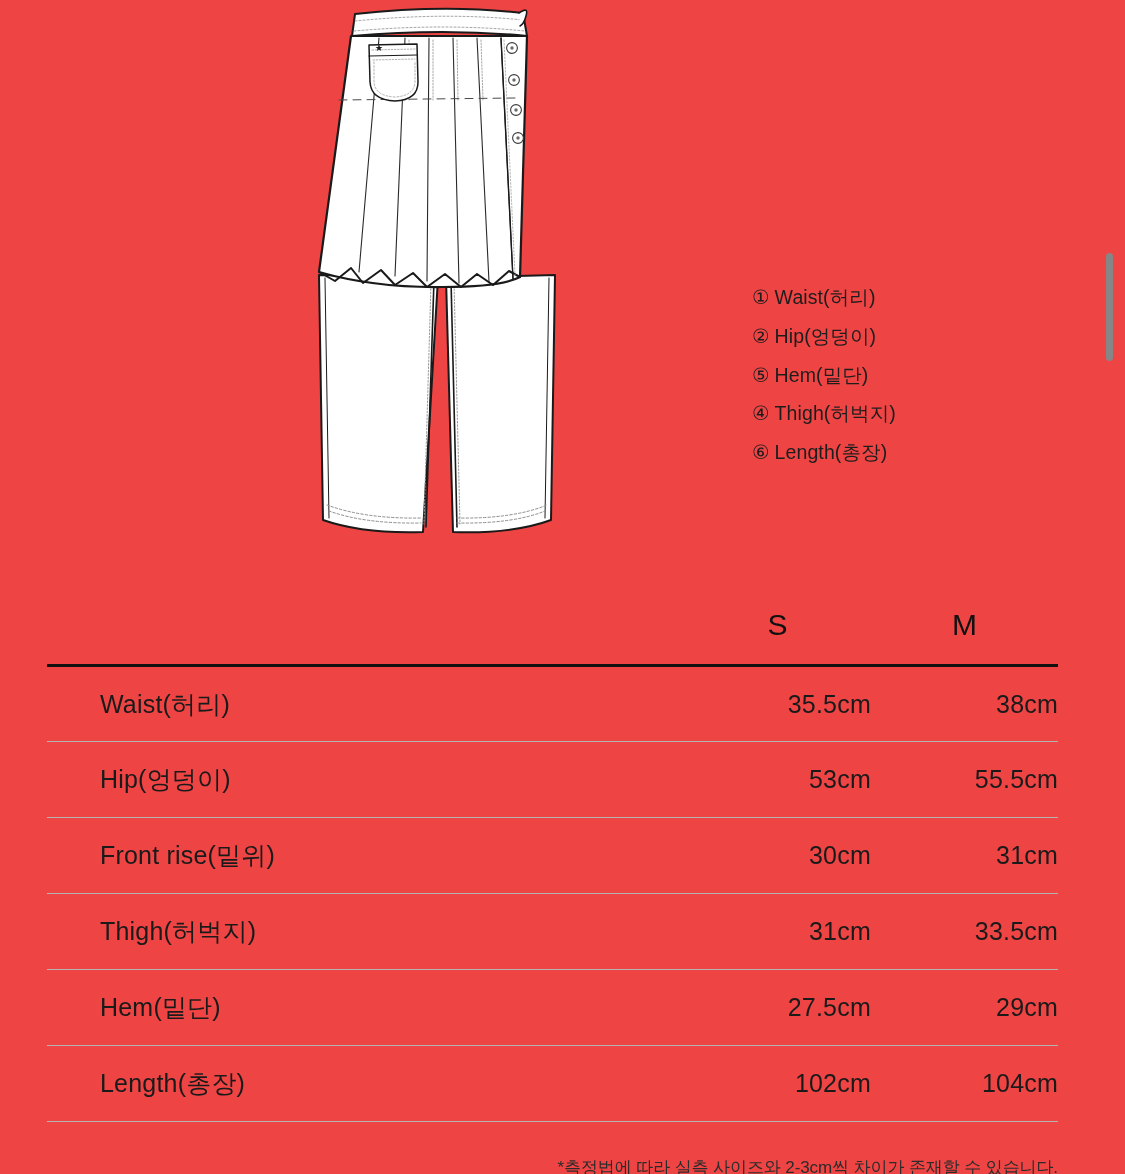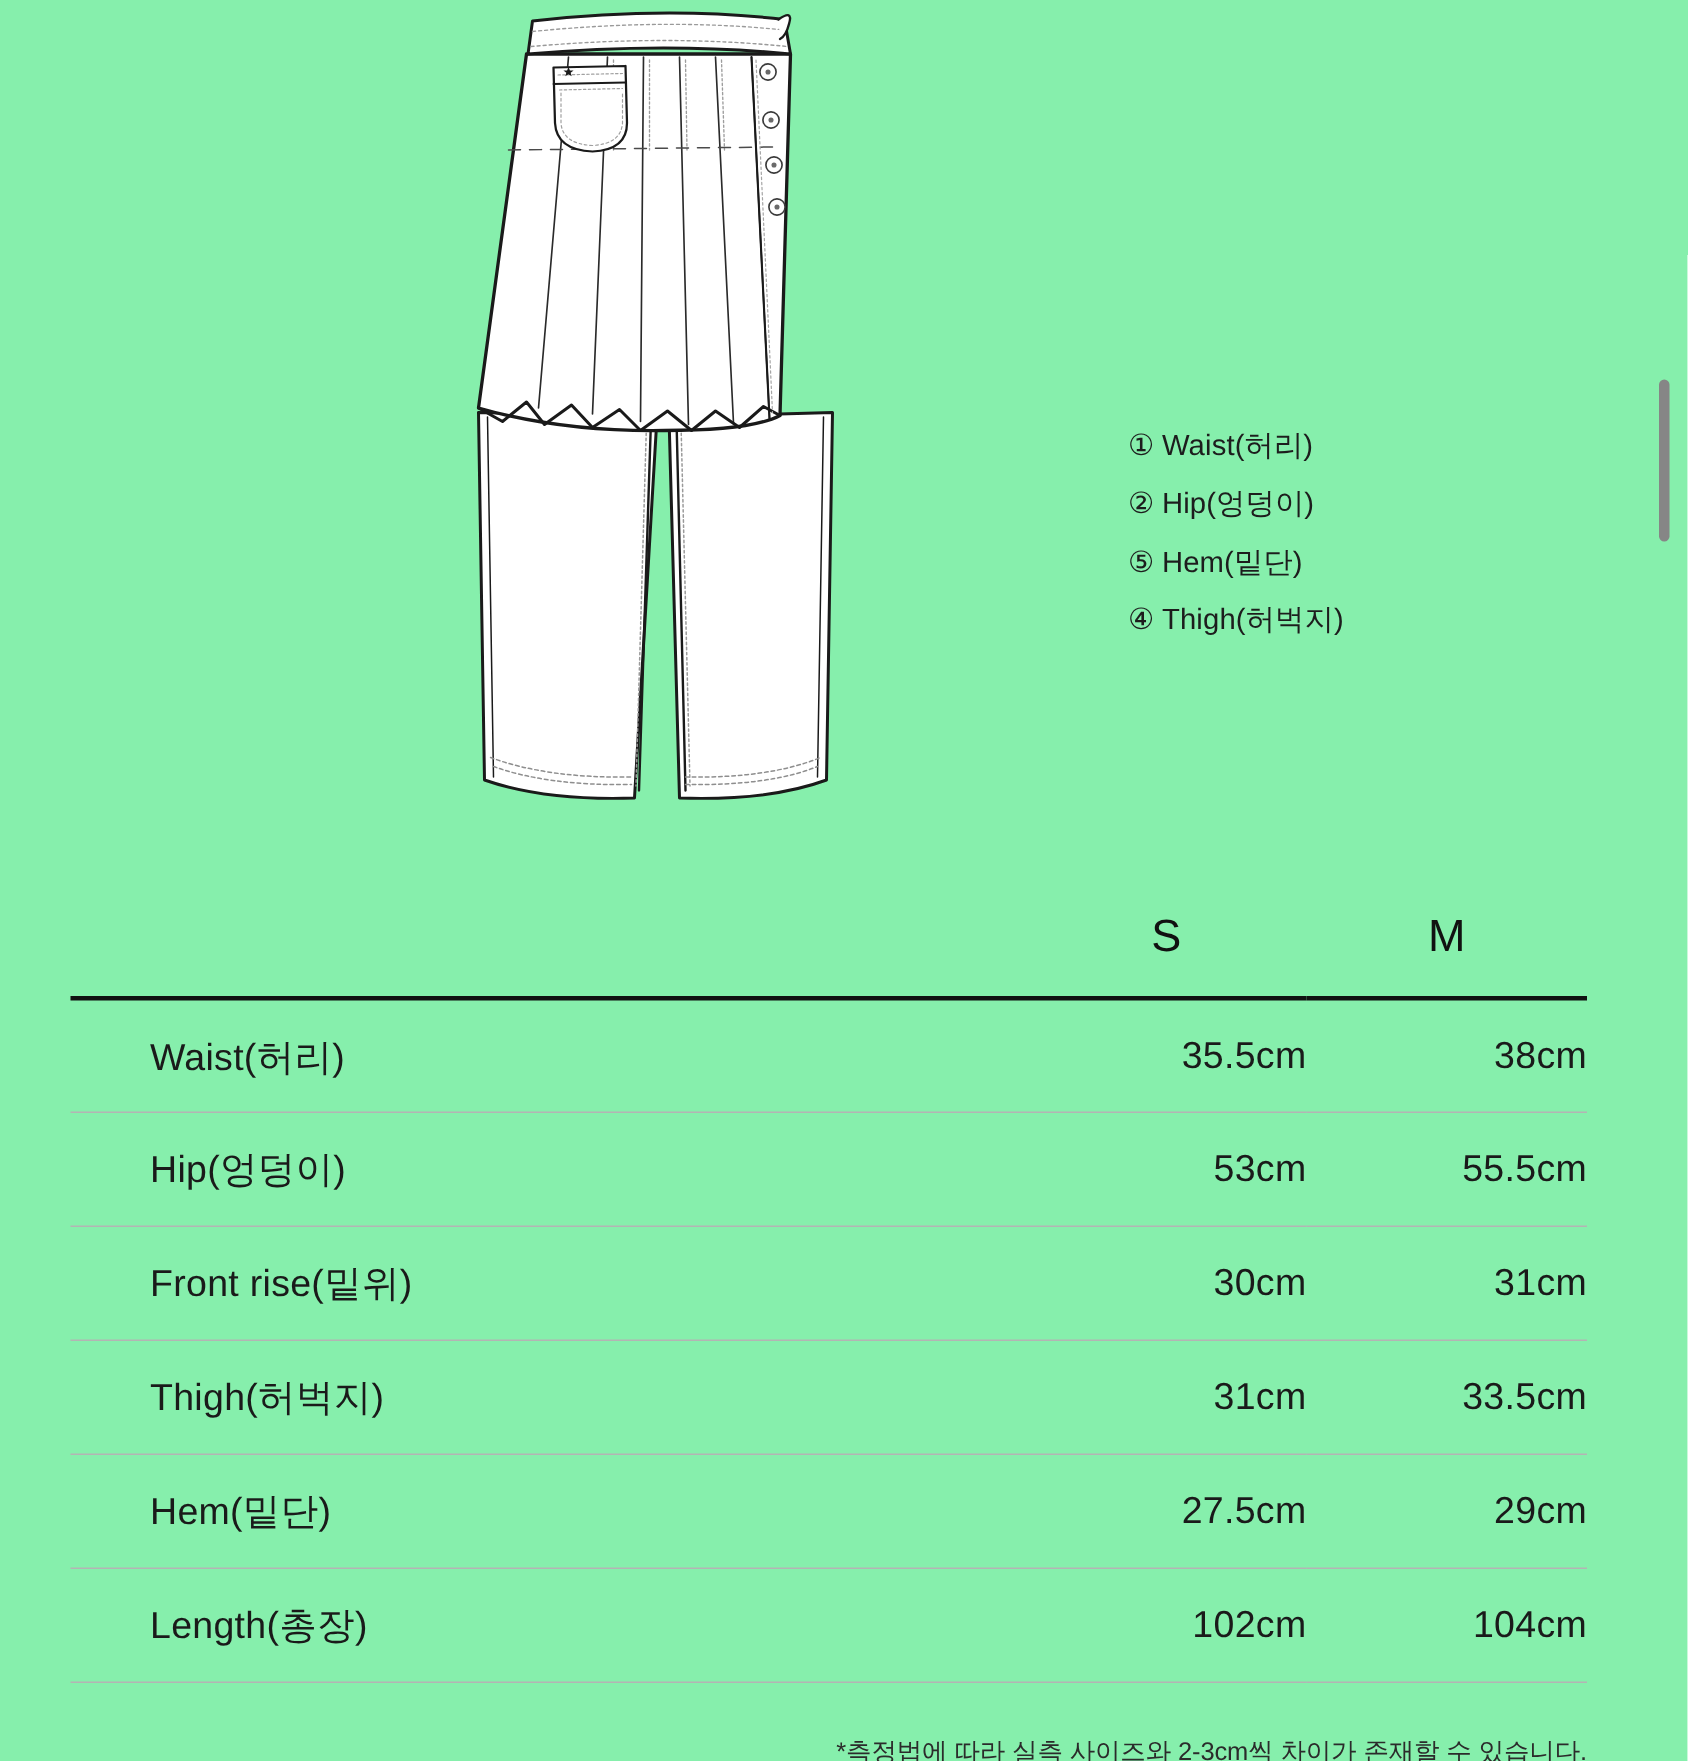--- a/index.html
+++ b/index.html
@@ -3,21 +3,21 @@
 <meta charset="utf-8">
 <style>
   * { margin:0; padding:0; box-sizing:border-box; }
   html,body {
     width:1125px; height:1174px;
     background:#ffffff;
     font-family:"Liberation Sans","DejaVu Sans",sans-serif;
     color:#1a1a1a;
     overflow:hidden;
   }
-  .page { position:relative; width:1125px; height:1174px; background:#86efac; }
+  .page { position:relative; width:1125px; height:1174px; background:#ef4444; }
 
   
   .tech-drawing { position:absolute; left:305px; top:0px; width:275px; height:575px; }
   .tech-drawing svg { display:block; width:100%; height:100%; }
 
   
   .legend {
     position:absolute; left:752px; top:278px; width:260px;
   }
   .legend-item {
@@ -184,20 +184,23 @@
     </div>
     <div class="legend-item">
       <span class="legend-num">②</span><span>Hip(엉덩이)</span>
     </div>
     <div class="legend-item">
       <span class="legend-num">⑤</span><span>Hem(밑단)</span>
     </div>
     <div class="legend-item">
       <span class="legend-num">④</span><span>Thigh(허벅지)</span>
     </div>
+    <div class="legend-item">
+      <span class="legend-num">⑥</span><span>Length(총장)</span>
+    </div>
   </div>
 
   <div class="size-table">
     <table>
       <colgroup>
         <col class="col-label">
           <col class="col-s">
           <col class="col-m">
       </colgroup>
       <thead>

